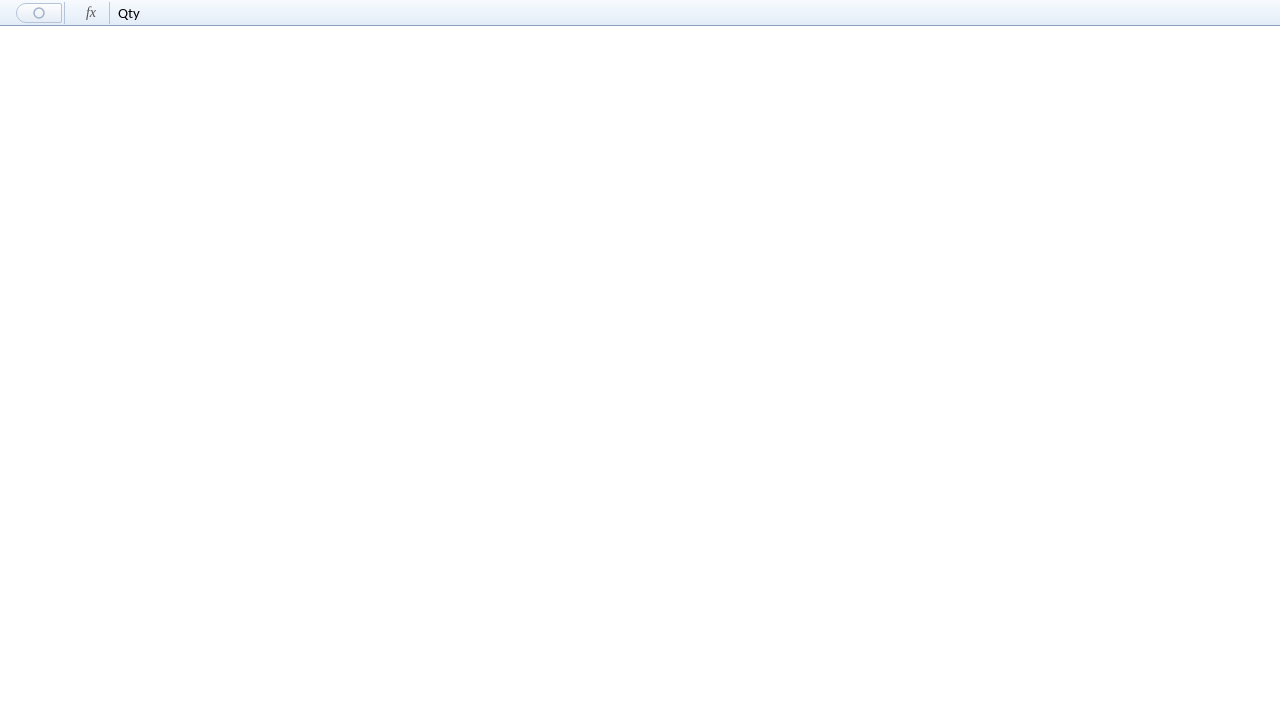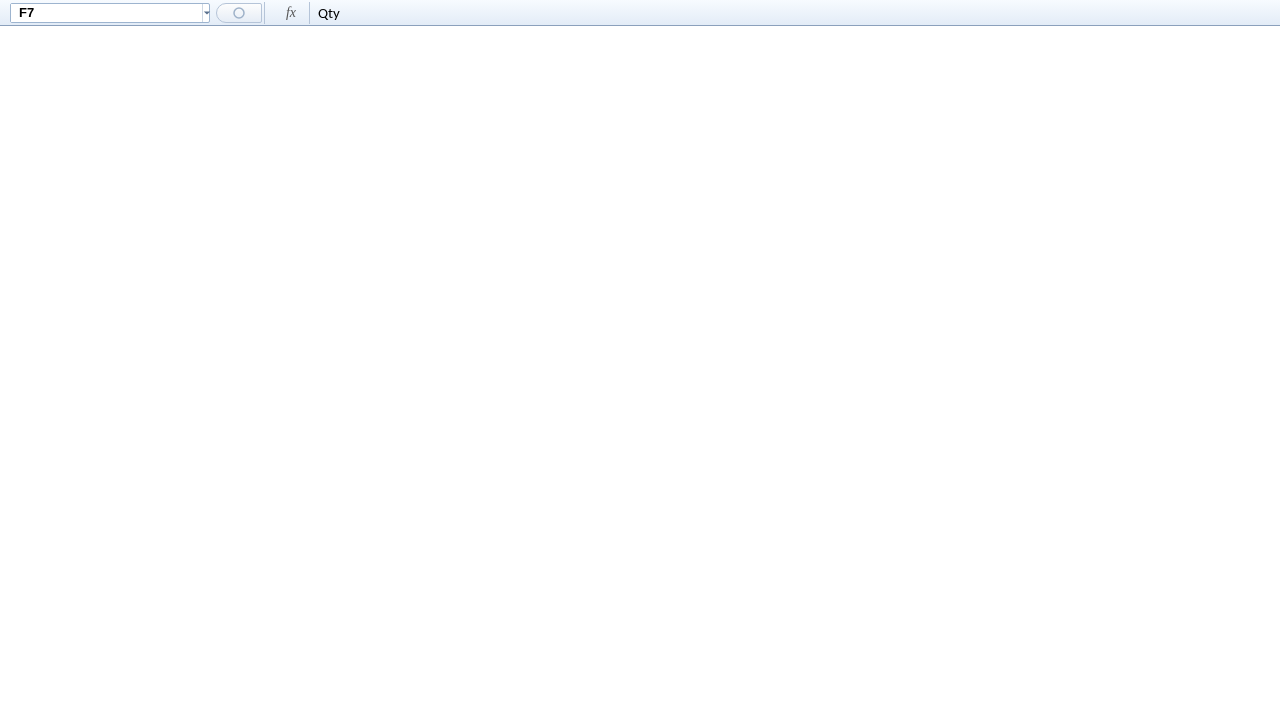--- a/index.html
+++ b/index.html
@@ -226,28 +226,20 @@
   .d.big { font-size:20px; }
 
   .totrow .d { border-top:2px solid #000 !important; border-bottom:3px solid #000 !important; }
   .tot-label { color:#1f497d; font-weight:bold; font-size:20px; justify-content:center; }
 
 </style>
 </head>
 <body>
 
 <div class="formula-bar">
-  <div class="name-box-wrap">
-    <input class="name-box" value="F7" style="">
-    <div class="name-box-dd">
-      <svg viewBox="0 0 10 10">
-          <path d="M1 3 L5 7 L9 3 Z" fill="#5a718d"></path>
-        </svg>
-    </div>
-  </div>
   <div class="fx-handle">
     <svg width="14" height="14" viewBox="0 0 14 14">
         <circle cx="7" cy="7" r="5" fill="none" stroke="#9fb2c9" stroke-width="1.5"></circle>
       </svg>
   </div>
   <div class="formula-bar-sep"></div>
   <div class="fx-label">fx</div>
   <div class="formula-bar-sep"></div>
   <input class="formula-input" value="Qty" style="">
 </div>

